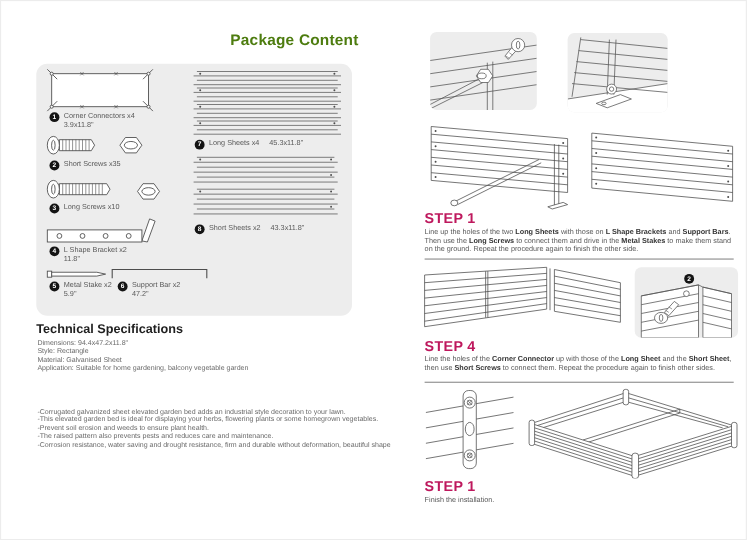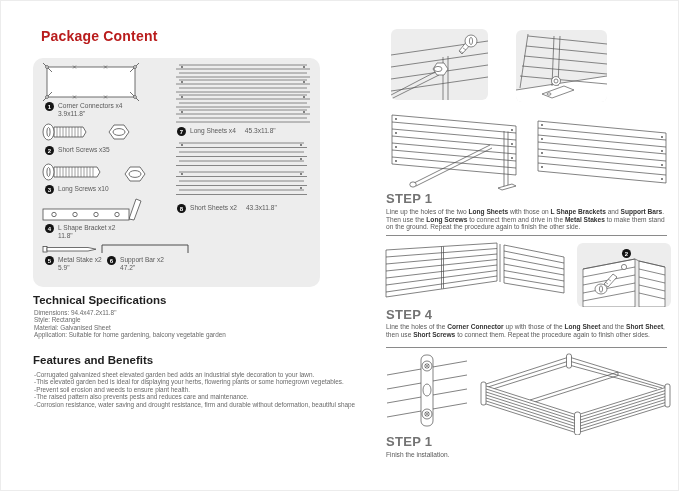--- a/index.html
+++ b/index.html
@@ -2,38 +2,38 @@
 <html><head>
 <meta charset="utf-8">
 <style>
   html,body{margin:0;padding:0;background:#fff;}
   .page{
     position:relative;width:677px;height:489px;background:#fff;
     border:1px solid #ececec;overflow:hidden;
     font-family:"Liberation Sans",sans-serif;color:#555;
   }
   
-  .title{position:absolute;left:40px;top:27px;width:285px;text-align:left;
-    font-size:14px;font-weight:bold;color:#b91c1c;letter-spacing:.2px;}
+  .title{position:absolute;left:40px;top:27px;width:285px;text-align:right;
+    font-size:14px;font-weight:bold;color:#4d7c0f;letter-spacing:.2px;}
   .parts-box{position:absolute;left:32px;top:57px;width:287px;height:229px;
     background:#ededed;border-radius:10px;}
   .badge{display:inline-flex;align-items:center;justify-content:center;
     width:9px;height:9px;border-radius:50%;background:#141414;color:#fff;
     font-size:6px;font-weight:bold;flex:0 0 9px;}
   .part{position:absolute;display:flex;gap:4px;align-items:flex-start;}
   .pt{display:flex;flex-direction:column;line-height:8px;}
   .p-label,.p-size{font-size:6.6px;color:#5a5a5a;white-space:nowrap;}
   .part.inline .pt{flex-direction:row;gap:9px;}
   .illus{position:absolute;}
   .section-h{position:absolute;font-size:11.5px;font-weight:bold;color:#1f1f1f;text-align:center;}
   .spec-lines,.feat-lines{position:absolute;font-size:6.4px;line-height:7.4px;color:#6a6a6a;}
   .spec-lines div,.feat-lines div{white-space:nowrap;}
   
   .panel{position:absolute;background:#ededed;border-radius:6px;overflow:hidden;}
-  .step-h{position:absolute;font-size:13px;font-weight:bold;color:#737373;letter-spacing:.3px;}
+  .step-h{position:absolute;font-size:13px;font-weight:bold;color:#be185d;letter-spacing:.3px;}
   .step-text{position:absolute;width:283px;font-size:6.6px;line-height:7.6px;color:#5a5a5a;}
   .step-text b,.step-text .b{font-weight:bold;color:#333;}
   .divider{position:absolute;height:1px;background:#8a8a8a;}
   .badge-float{position:absolute;z-index:3;}
   svg{display:block;}
 </style>
 </head>
 <body>
 
 <div class="page">
@@ -202,21 +202,20 @@
   </div>
 
   <div class="section-h" style="left:32px;top:293px">Technical Specifications</div>
   <div class="spec-lines" style="left:33px;top:308px">
     <div>Dimensions: 94.4x47.2x11.8"</div>
     <div>Style: Rectangle</div>
     <div>Material: Galvanised Sheet</div>
     <div>Application: Suitable for home gardening, balcony vegetable garden</div>
   </div>
 
-  <div class="section-h" style="left:32px;top:353px">Features and Benefits</div>
   <div class="feat-lines" style="left:33px;top:370px">
     <div>-Corrugated galvanized sheet elevated garden bed adds an industrial style decoration to your lawn.</div>
     <div>-This elevated garden bed is ideal for displaying your herbs, flowering plants or some homegrown vegetables.</div>
     <div>-Prevent soil erosion and weeds to ensure plant health.</div>
     <div>-The raised pattern also prevents pests and reduces care and maintenance.</div>
     <div>-Corrosion resistance, water saving and drought resistance, firm and durable without deformation, beautiful shape</div>
   </div>
 
   <div class="panel" style="left:390px;top:28px;width:97px;height:71px">
     <svg width="97" height="71" viewBox="0 0 97 71">

